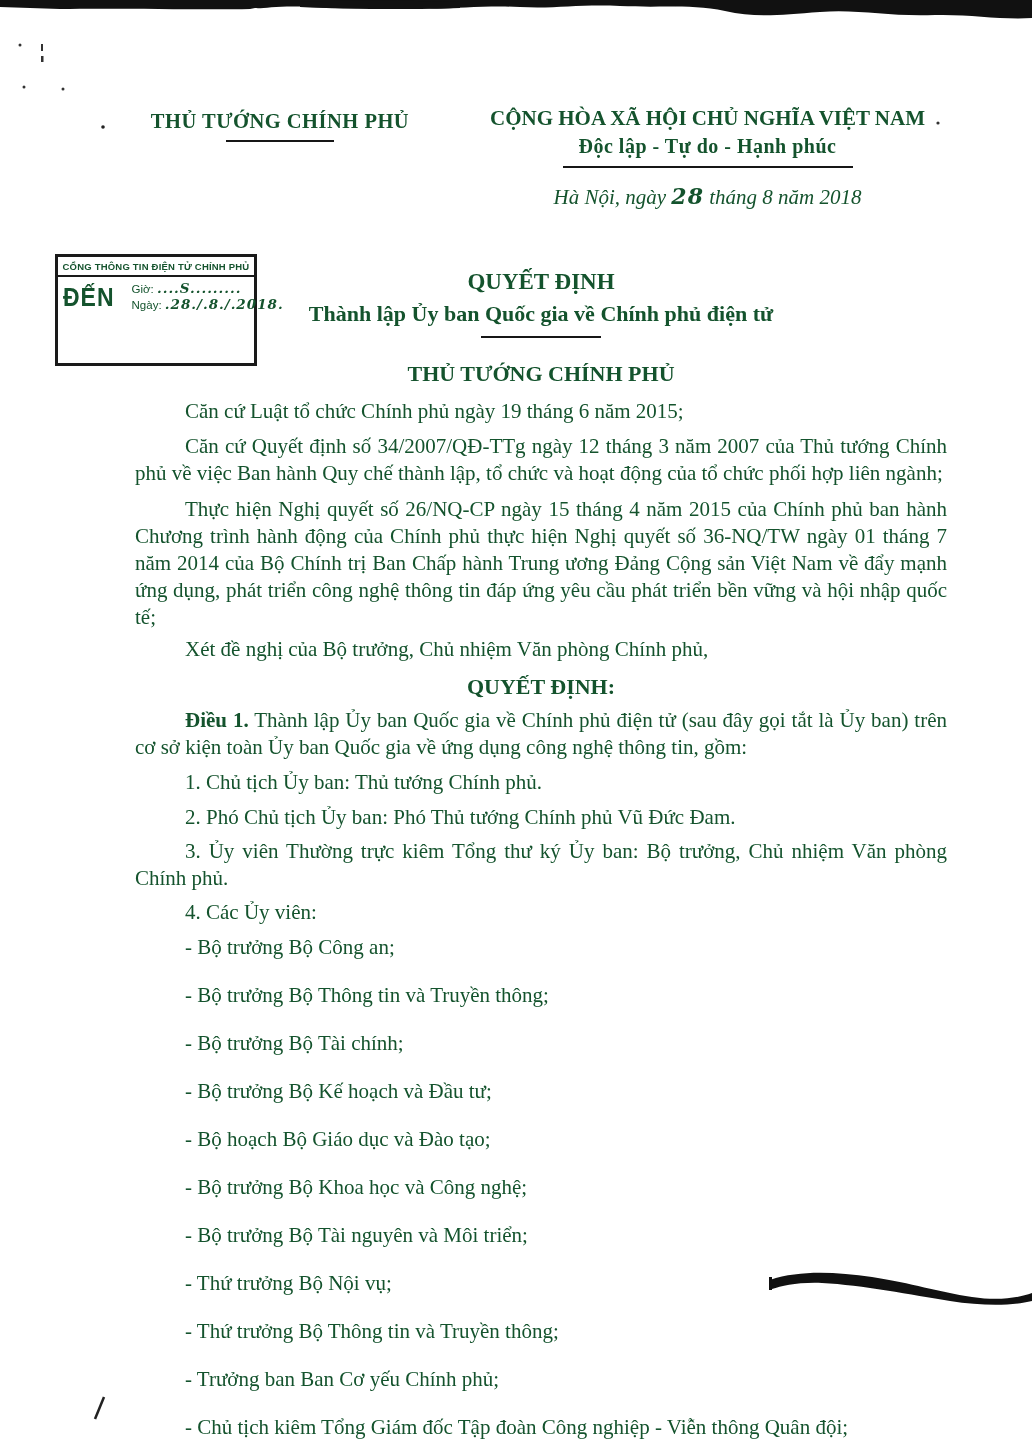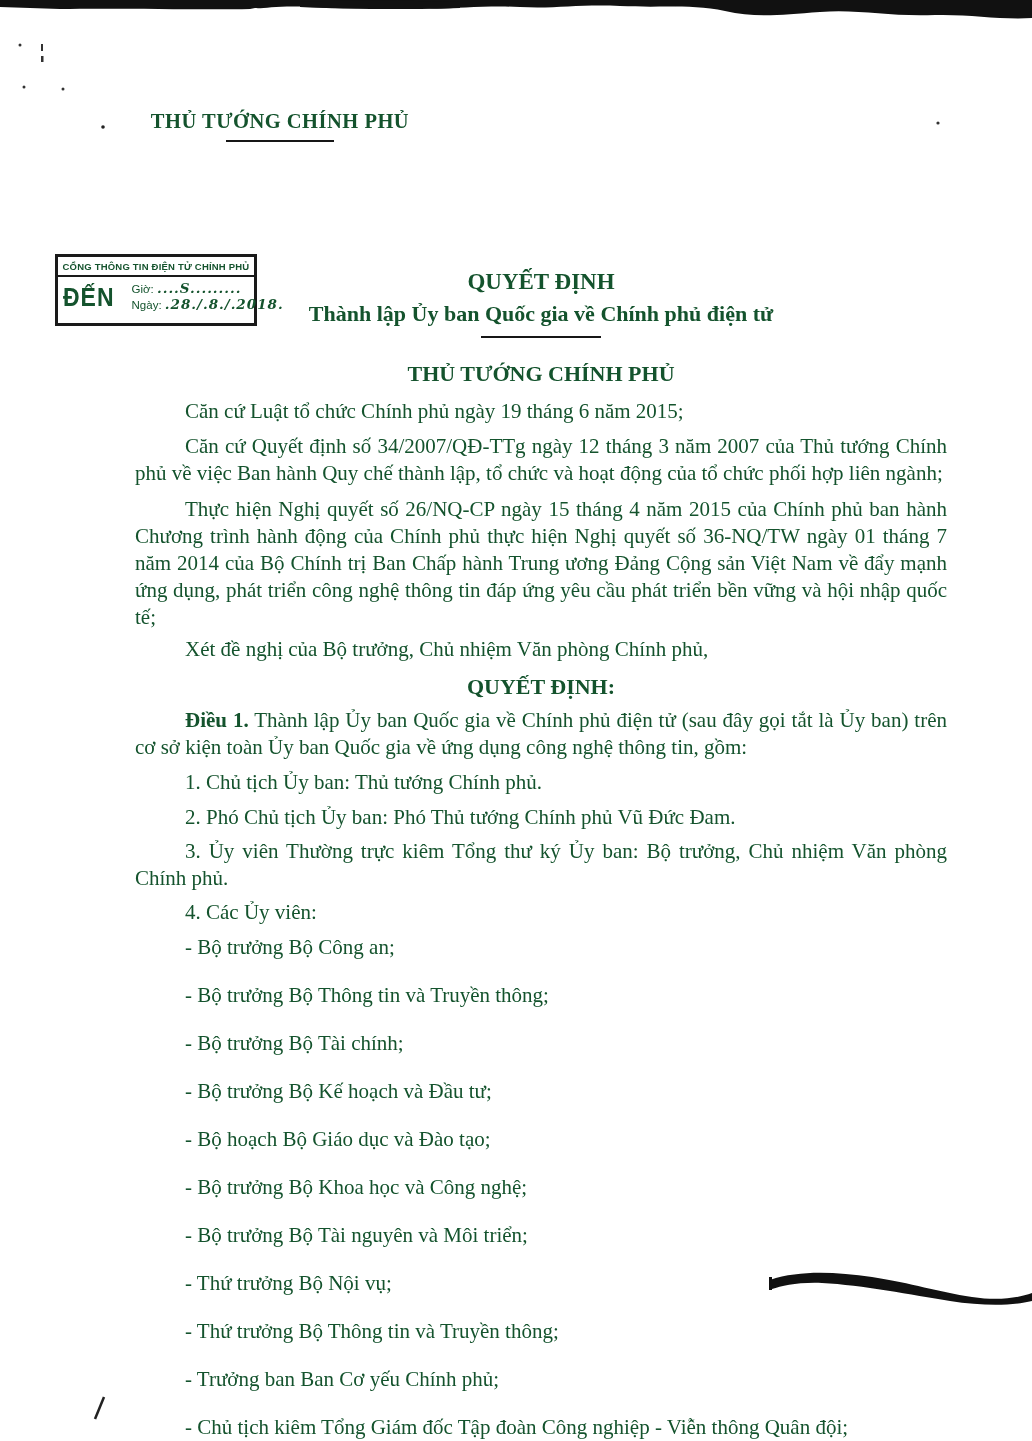--- a/index.html
+++ b/index.html
@@ -15,21 +15,21 @@
   .so-line{margin-top:27px;text-align:left;padding-left:80px;font-size:22px;}
   .hand{font-family:"DejaVu Serif",serif;font-weight:bold;font-style:italic;letter-spacing:1px;}
   .hdr-right{position:absolute;left:475px;top:106px;width:465px;text-align:center;}
   .hdr-right .l1{font-size:21px;font-weight:bold;}
   .hdr-right .l2{font-size:20px;font-weight:bold;margin-top:4px;letter-spacing:.5px;}
   .hdr-right .rule{width:290px;height:2px;background:#161616;margin:8px auto 0 auto;}
   .date-line{margin-top:15px;font-style:italic;font-size:21px;}
   .date-line .hand{font-size:22px;}
   
   .stamp{
-    position:absolute;left:55px;top:254px;width:202px;height:72px;
+    position:absolute;left:55px;top:254px;width:202px;height:112px;
     border:3px solid #1a1a1a;background:#fff;box-sizing:border-box;
     font-family:"Liberation Sans",sans-serif;
   }
   .stamp .s-top{
     border-bottom:2px solid #1a1a1a;text-align:center;
     font-size:9.5px;font-weight:bold;letter-spacing:.2px;padding:4px 1px 3px 1px;
     white-space:nowrap;
   }
   .stamp .s-bottom{display:flex;align-items:center;padding:4px 4px 2px 5px;}
   .stamp .den{font-size:23px;font-weight:bold;letter-spacing:1px;transform:scaleY(1.1);}
@@ -74,20 +74,26 @@
     <circle cx="24" cy="87" r="1.5" fill="#333"></circle>
     <circle cx="63" cy="89" r="1.5" fill="#333"></circle>
     <circle cx="938" cy="123" r="1.6" fill="#333"></circle>
   </svg>
 
   <div class="hdr-left">
     <div class="org">THỦ TƯỚNG CHÍNH PHỦ</div>
     <div class="rule"></div>
   </div>
 
+  <div class="hdr-right">
+    <div class="l1">CỘNG HÒA XÃ HỘI CHỦ NGHĨA VIỆT NAM</div>
+    <div class="l2">Độc lập - Tự do - Hạnh phúc</div>
+    <div class="rule"></div>
+    <div class="date-line"><span>Hà Nội, ngày </span><span class="hand">28</span><span> tháng 8 năm 2018</span></div>
+  </div>
 
   <div class="stamp">
     <div class="s-top">CỔNG THÔNG TIN ĐIỆN TỬ CHÍNH PHỦ</div>
     <div class="s-bottom">
       <div class="den">ĐẾN</div>
       <div class="s-fields">
         <div><span class="fl">Giờ: </span><span class="hw">....S.........</span></div>
         <div><span class="fl">Ngày: </span><span class="hw">.28./.8./.2018.</span></div>
       </div>
     </div>

